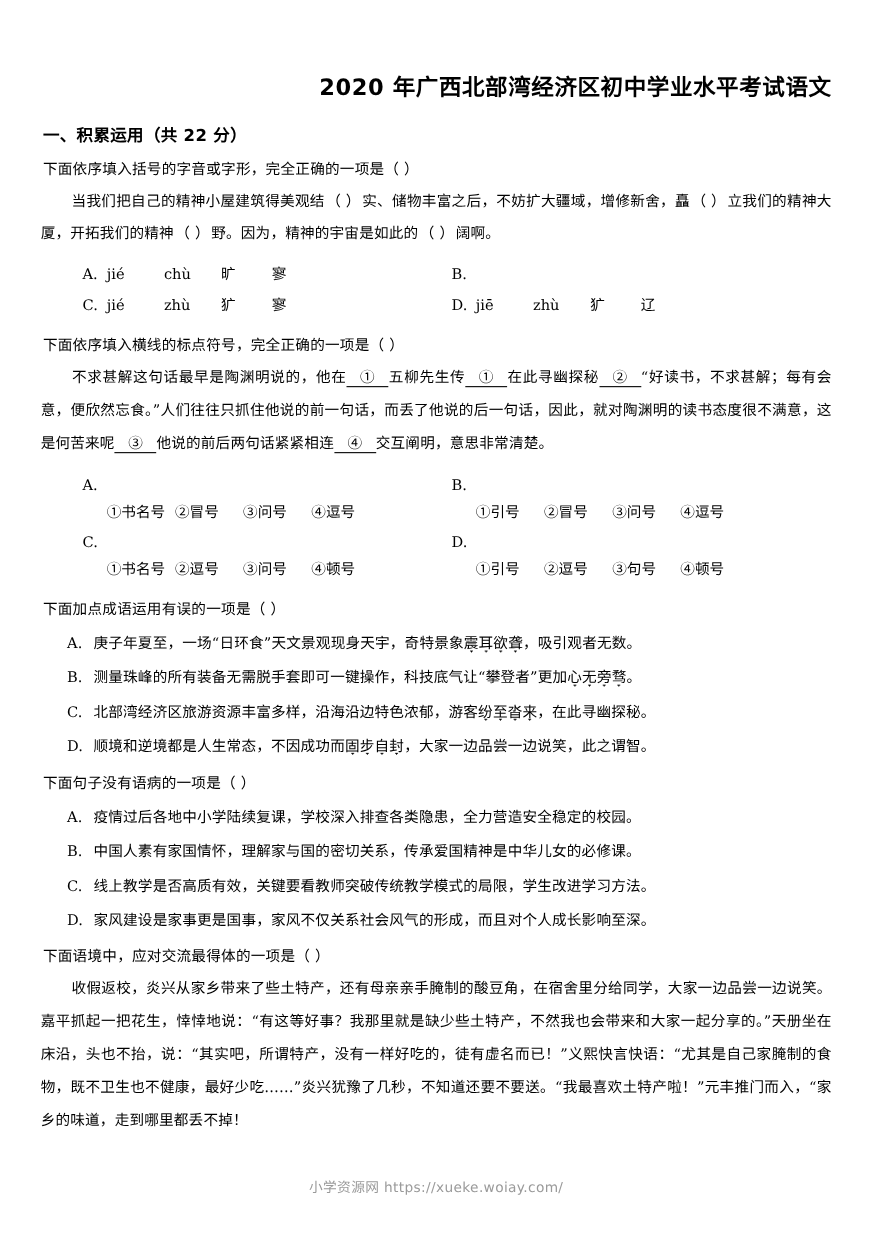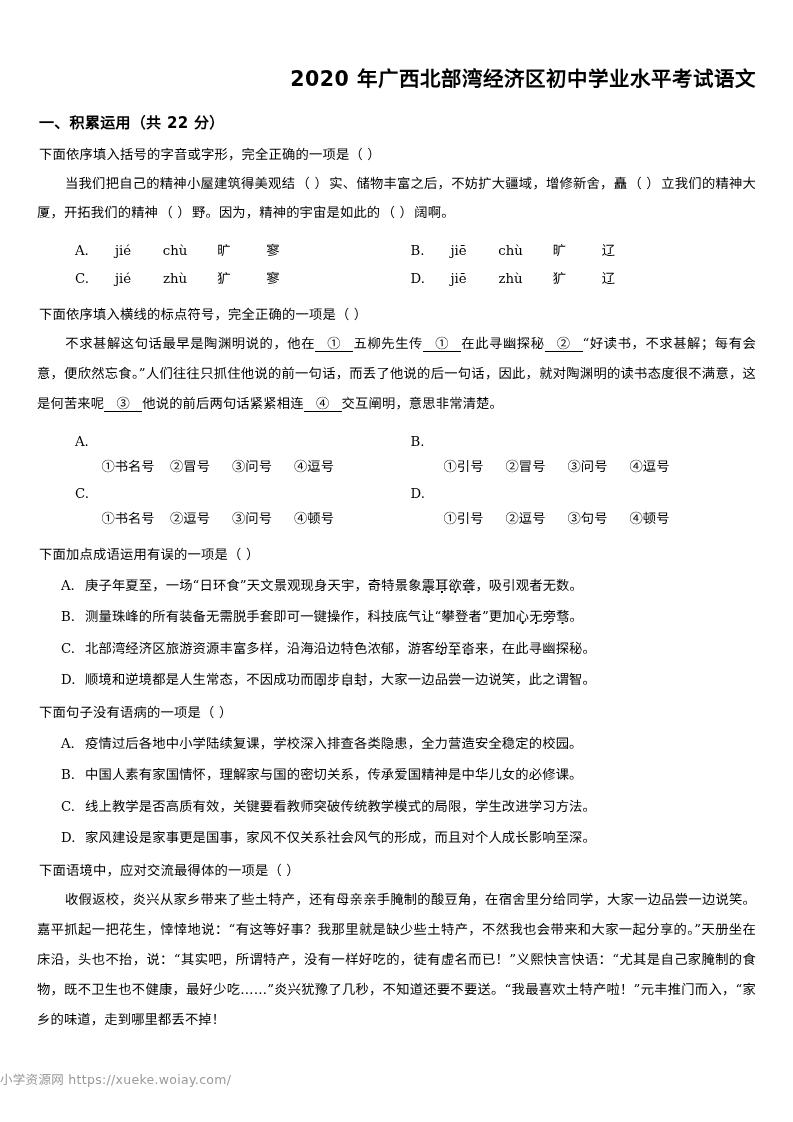--- a/index.html
+++ b/index.html
@@ -80,21 +80,20 @@
   }
   .opt-half.left { padding-left: 38px; }
   .opt-half.right { padding-left: 14px; }
   .opt-letter {
     display: inline-block;
     min-width: 22px;
     white-space: nowrap;
   }
   .opt-body {
     white-space: nowrap;
-    text-align: center;
   }
   .opt-cell {
     display: inline-block;
     min-width: 52px;
   }
   .opt-cell.w-narrow { min-width: 46px; }
   .opt-cell.w-wide { min-width: 62px; margin-top: 25px; }
   .opt-list {
     margin-top: 8px;
     font-size: 13.3px;
@@ -128,20 +127,21 @@
     min-width: 38px;
     text-align: center;
     border-bottom: 1px solid #000;
     line-height: 1.15;
   }
   .watermark {
     position: absolute;
     left: 0;
     top: 1069px;
     width: 793px;
+    text-align: center;
     font-size: 12.5px;
     color: #9a9a9a;
     font-family: "DejaVu Sans", "Liberation Sans", sans-serif;
     letter-spacing: 0.3px;
   }
 </style>
 </head>
 <body>
 
 <div class="page">
@@ -158,23 +158,20 @@
     <div class="options">
       <div class="opt-row">
         <div class="opt-half left">
           <span class="opt-letter">A.</span>
           <span class="opt-body">
             <span class="opt-cell">jié</span><span class="opt-cell">chù</span><span class="opt-cell w-narrow">旷</span><span class="opt-cell">寥</span>
           </span>
         </div>
         <div class="opt-half right">
           <span class="opt-letter">B.</span>
-          <span class="opt-body">
-            <span class="opt-cell">jiē</span><span class="opt-cell">chù</span><span class="opt-cell w-narrow">旷</span><span class="opt-cell">辽</span>
-          </span>
         </div>
       </div>
       <div class="opt-row">
         <div class="opt-half left">
           <span class="opt-letter">C.</span>
           <span class="opt-body">
             <span class="opt-cell">jié</span><span class="opt-cell">zhù</span><span class="opt-cell w-narrow">犷</span><span class="opt-cell">寥</span>
           </span>
         </div>
         <div class="opt-half right">

